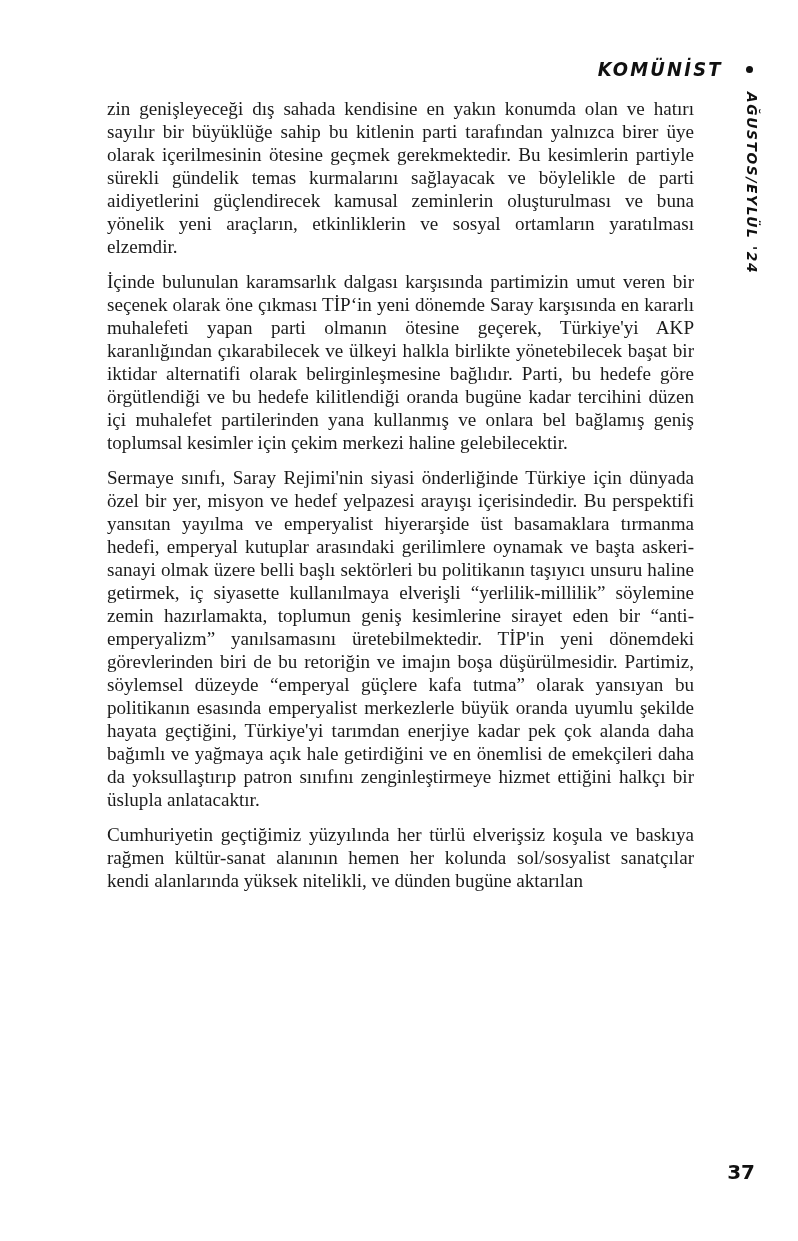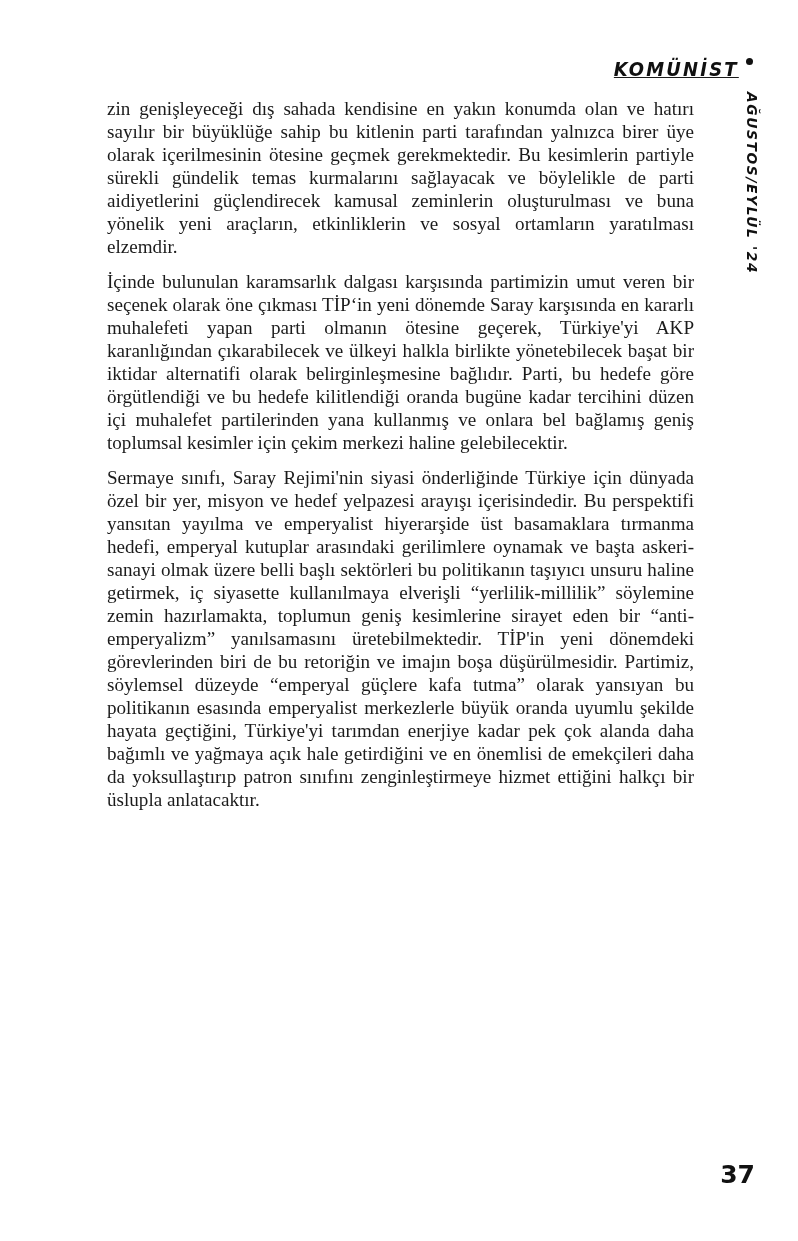--- a/index.html
+++ b/index.html
@@ -21,24 +21,23 @@
     inset: 0;
     background: #ffffff;
   }
 
   
   .running-head {
     position: absolute;
     top: 58px;
     right: 45px;
     display: flex;
-    align-items: flex-start;
-    gap: 7px;
+    align-items: center;
+    gap: 23px;
     white-space: nowrap;
-    text-decoration: underline;
   }
   .running-head-title {
     font-family: "DejaVu Sans", sans-serif;
     font-weight: 700;
     font-style: italic;
     font-size: 19.5px;
     letter-spacing: 2.4px;
     color: #111111;
     transform: scaleX(0.92);
     transform-origin: right center;
@@ -93,21 +92,21 @@
     margin-bottom: 0;
   }
 
   
   .folio {
     position: absolute;
     right: 43px;
     top: 1160px;
     font-family: "DejaVu Sans", sans-serif;
     font-weight: 700;
-    font-size: 25px;
+    font-size: 20px;
     color: #111111;
     letter-spacing: 0px;
     text-align: right;
   }
 </style>
 </head>
 <body>
 
 <div class="page">
 
@@ -115,17 +114,18 @@
     <span class="running-head-title">KOMÜNİST</span>
     <span class="running-head-dot"></span>
   </div>
 
   <div class="side-date">AĞUSTOS/EYLÜL '24</div>
 
   <div class="text-column">
     <p class="body-paragraph">zin genişleyeceği dış sahada kendisine en yakın konumda olan ve hatırı sayılır bir büyüklüğe sahip bu kitlenin parti tarafından yalnızca birer üye olarak içerilmesinin ötesine geçmek gerekmektedir. Bu kesimlerin partiyle sürekli gündelik temas kurmalarını sağlayacak ve böylelikle de parti aidiyetlerini güçlendirecek kamusal zeminlerin oluşturulması ve buna yönelik yeni araçların, etkinliklerin ve sosyal ortamların yaratılması elzemdir.</p>
     <p class="body-paragraph">İçinde bulunulan karamsarlık dalgası karşısında partimizin umut veren bir seçenek olarak öne çıkması TİP‘in yeni dönemde  Saray karşısında en kararlı muhalefeti yapan parti olmanın ötesine geçerek, Türkiye'yi AKP karanlığından çıkarabilecek ve ülkeyi halkla birlikte yönetebilecek başat bir iktidar alternatifi olarak belirginleşmesine bağlıdır. Parti, bu hedefe göre örgütlendiği ve bu hedefe kilitlendiği oranda bugüne kadar tercihini düzen içi muhalefet partilerinden yana kullanmış ve onlara bel bağlamış geniş toplumsal kesimler için çekim merkezi haline gelebilecektir.</p>
     <p class="body-paragraph">Sermaye sınıfı, Saray Rejimi'nin siyasi önderliğinde Türkiye için dünyada özel bir yer, misyon ve hedef yelpazesi arayışı içerisindedir. Bu perspektifi yansıtan yayılma ve emperyalist hiyerarşide üst basamaklara tırmanma hedefi, emperyal kutuplar arasındaki gerilimlere oynamak ve başta askeri-sanayi olmak üzere belli başlı sektörleri bu politikanın taşıyıcı unsuru haline getirmek, iç siyasette kullanılmaya elverişli “yerlilik-millilik” söylemine zemin hazırlamakta, toplumun geniş kesimlerine sirayet eden bir “anti-emperyalizm” yanılsamasını üretebilmektedir. TİP'in yeni dönemdeki görevlerinden biri de bu retoriğin ve imajın boşa düşürülmesidir. Partimiz, söylemsel düzeyde “emperyal güçlere kafa tutma” olarak yansıyan bu politikanın esasında emperyalist merkezlerle büyük oranda uyumlu şekilde hayata geçtiğini, Türkiye'yi tarımdan enerjiye kadar pek çok alanda daha bağımlı ve yağmaya açık hale getirdiğini ve en önemlisi de emekçileri daha da yoksullaştırıp patron sınıfını zenginleştirmeye hizmet ettiğini halkçı bir üslupla anlatacaktır.</p>
+    <p class="body-paragraph">Cumhuriyetin geçtiğimiz yüzyılında her türlü elverişsiz koşula ve baskıya rağmen kültür-sanat alanının hemen her kolunda sol/sosyalist sanatçılar kendi alanlarında yüksek nitelikli, ve dünden bugüne aktarılan</p>
   </div>
 
   <div class="folio">37</div>
 
 </div>
 
 </body></html>

